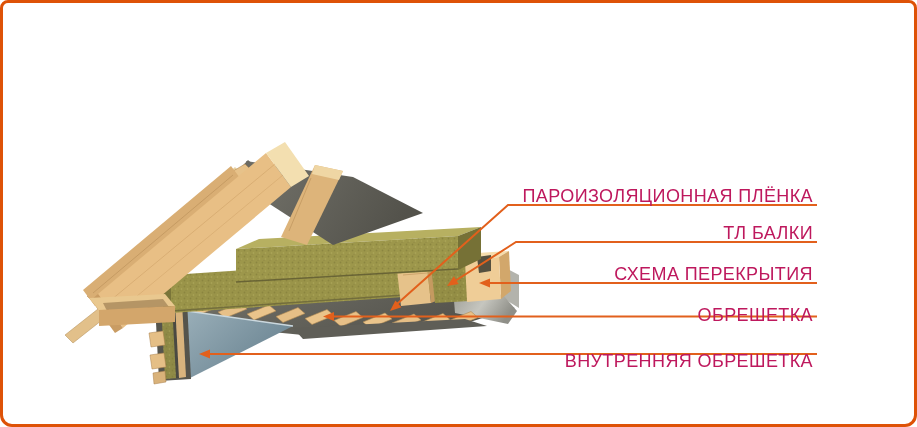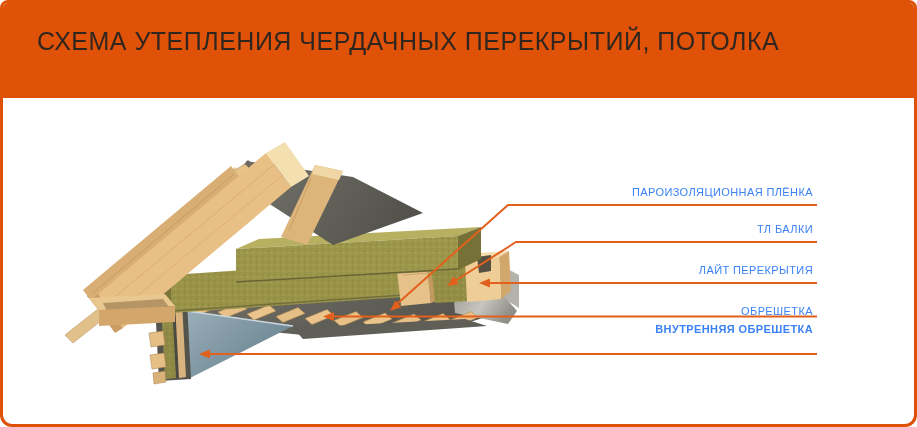--- a/index.html
+++ b/index.html
@@ -26,40 +26,37 @@
     letter-spacing: 0.5px;
     color: #31261F;
     white-space: nowrap;
   }
   .illustration {
     position: absolute; left:0; top:0;
   }
   .callout-label {
     position: absolute;
     right: 101px;
-    font-size: 11px;
+    font-size: 18px;
     letter-spacing: 0.4px;
-    color: #3b82f6;
+    color: #be185d;
     white-space: nowrap;
     z-index: 3;
   }
   .lbl-1 { top: 183px; }
   .lbl-2 { top: 220px; }
   .lbl-3 { top: 261px; }
   .lbl-4 { top: 302px; }
-  .lbl-5 { top: 320px; font-weight: bold; }
+  .lbl-5 { top: 348px; }
 </style>
 </head>
 <body>
 
 <div class="page">
 
-  <div class="header">
-    <div class="page-title">СХЕМА УТЕПЛЕНИЯ ЧЕРДАЧНЫХ ПЕРЕКРЫТИЙ, ПОТОЛКА</div>
-  </div>
 
   <svg class="illustration" width="917" height="427" viewBox="0 0 917 427">
     <defs>
       <pattern id="wool" width="6" height="6" patternUnits="userSpaceOnUse">
         <circle cx="1.5" cy="1.5" r="0.9" fill="#756f33" opacity="0.55"></circle>
         <circle cx="4.5" cy="4" r="0.8" fill="#c6bf70" opacity="0.5"></circle>
         <circle cx="3" cy="5.2" r="0.5" fill="#5f5928" opacity="0.4"></circle>
       </pattern>
       <linearGradient id="gblue" x1="0" y1="0" x2="1" y2="0.7">
         <stop offset="0" stop-color="#99AEB8"></stop>
@@ -221,17 +218,17 @@
       </g>
       <g>
         <path d="M814,351 H207"></path>
         <polygon points="196,351 207,346.5 207,355.5" fill="#E2601C" stroke="none"></polygon>
       </g>
     </g>
   </svg>
 
   <div class="callout-label lbl-1">ПАРОИЗОЛЯЦИОННАЯ ПЛЁНКА</div>
   <div class="callout-label lbl-2">ТЛ БАЛКИ</div>
-  <div class="callout-label lbl-3">ЛАЙТ ПЕРЕКРЫТИЯ</div>
+  <div class="callout-label lbl-3">СХЕМА ПЕРЕКРЫТИЯ</div>
   <div class="callout-label lbl-4">ОБРЕШЕТКА</div>
   <div class="callout-label lbl-5">ВНУТРЕННЯЯ ОБРЕШЕТКА</div>
 
 </div>
 
 </body></html>

